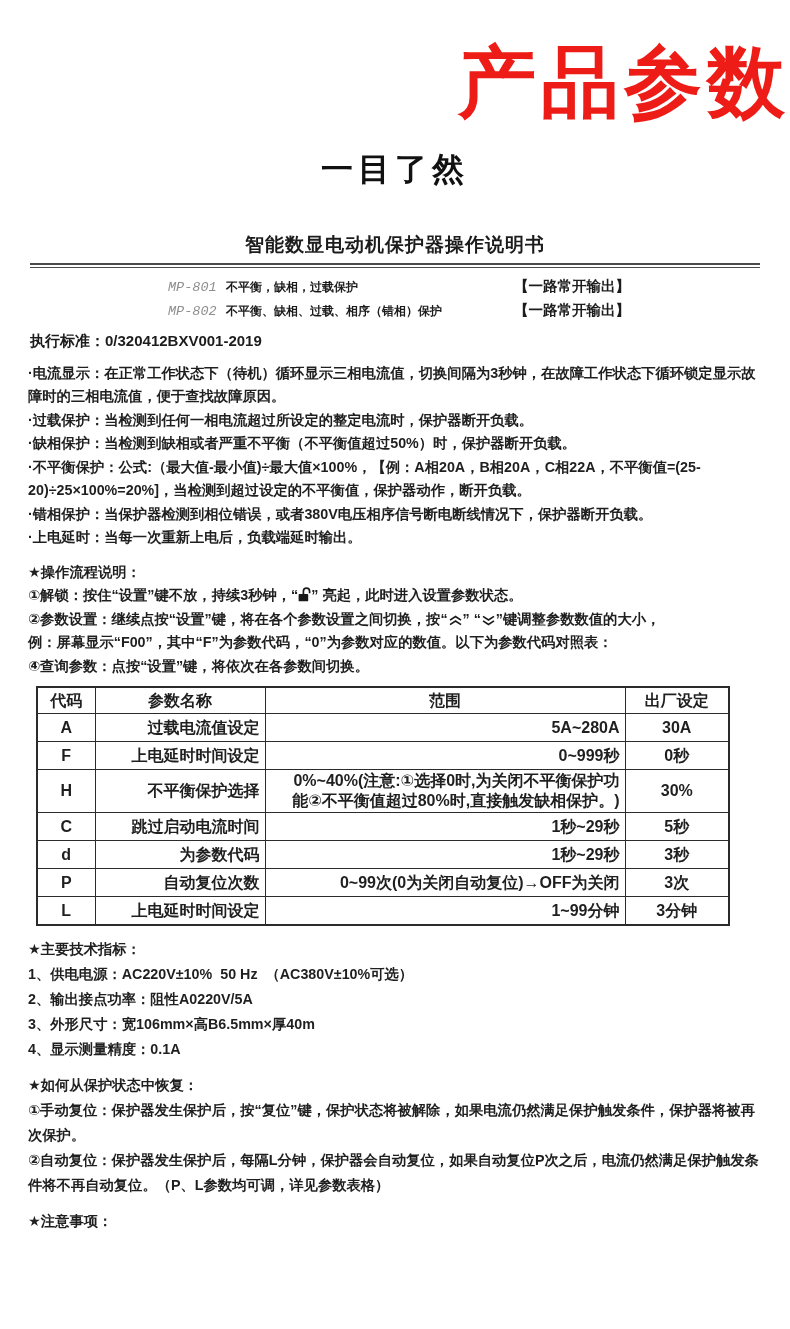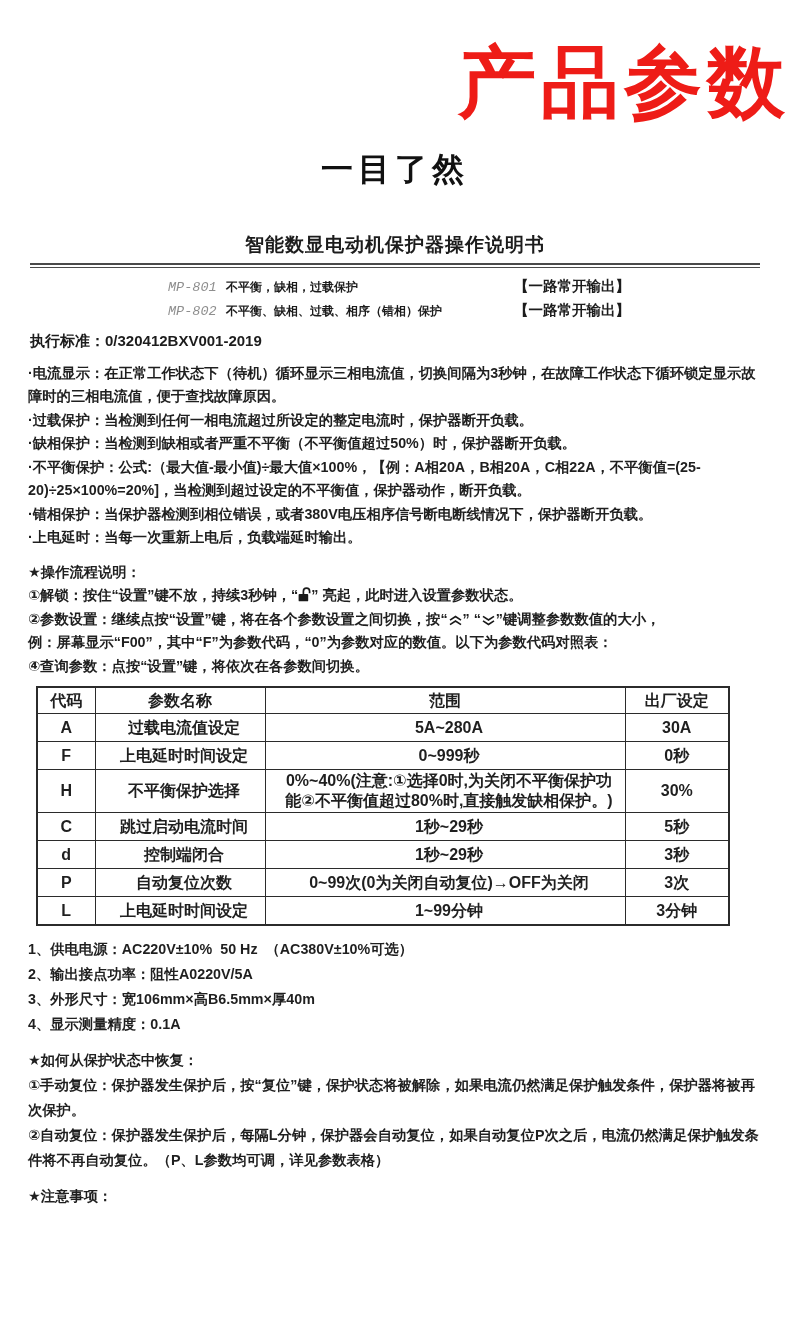--- a/index.html
+++ b/index.html
@@ -46,21 +46,21 @@
     border-collapse:collapse; table-layout:fixed; width:692px;
     margin:8px 0 0 36px; border:2px solid #2b2b2b;
   }
   .ptable th, .ptable td {
     border:1.5px solid #2b2b2b; font-weight:700; font-size:16px;
     color:#1f1f1f; padding:1px 5px; line-height:20px;
   }
   .ptable th { text-align:center; height:23px; }
   .ptable td { height:25px; }
   .t-center { text-align:center; }
-  .t-left { text-align:center; padding-left:13px !important;margin-left:6px; }
+  .t-left { text-align:right; padding-left:13px !important;margin-left:6px; }
   .c-code { width:58px; } .c-name { width:170px; } .c-range { width:360px; } .c-default { width:104px; }
 
   .inline-icon { display:inline-block; vertical-align:-2px; line-height:0; }
   .inline-icon svg { display:inline-block; }
 </style>
 </head>
 <body>
 
 <div class="page">
 
@@ -146,40 +146,41 @@
         <td class="t-center">30%</td>
       </tr>
       <tr>
         <td class="t-center">C</td>
         <td class="t-left">跳过启动电流时间</td>
         <td class="t-left">1秒~29秒</td>
         <td class="t-center">5秒</td>
       </tr>
       <tr>
         <td class="t-center">d</td>
-        <td class="t-left">控制端闭合</td>
+        <td class="t-left">为参数代码</td>
         <td class="t-left">1秒~29秒</td>
         <td class="t-center">3秒</td>
       </tr>
       <tr>
         <td class="t-center">P</td>
         <td class="t-left">自动复位次数</td>
         <td class="t-left">0~99次(0为关闭自动复位)→OFF为关闭</td>
         <td class="t-center">3次</td>
       </tr>
       <tr>
         <td class="t-center">L</td>
         <td class="t-left">上电延时时间设定</td>
         <td class="t-left">1~99分钟</td>
         <td class="t-center">3分钟</td>
       </tr>
     </tbody>
   </table>
 
   <section class="sec loose">
+    <p class="sec-title">★主要技术指标：</p>
     <p>1、供电电源：AC220V±10%  50 Hz  （AC380V±10%可选）</p>
     <p>2、输出接点功率：阻性A0220V/5A</p>
     <p>3、外形尺寸：宽106mm×高B6.5mm×厚40m</p>
     <p>4、显示测量精度：0.1A</p>
   </section>
 
   <section class="sec loose">
     <p class="sec-title">★如何从保护状态中恢复：</p>
     <p>①手动复位：保护器发生保护后，按“复位”键，保护状态将被解除，如果电流仍然满足保护触发条件，保护器将被再次保护。</p>
     <p>②自动复位：保护器发生保护后，每隔L分钟，保护器会自动复位，如果自动复位P次之后，电流仍然满足保护触发条件将不再自动复位。（P、L参数均可调，详见参数表格）</p>

